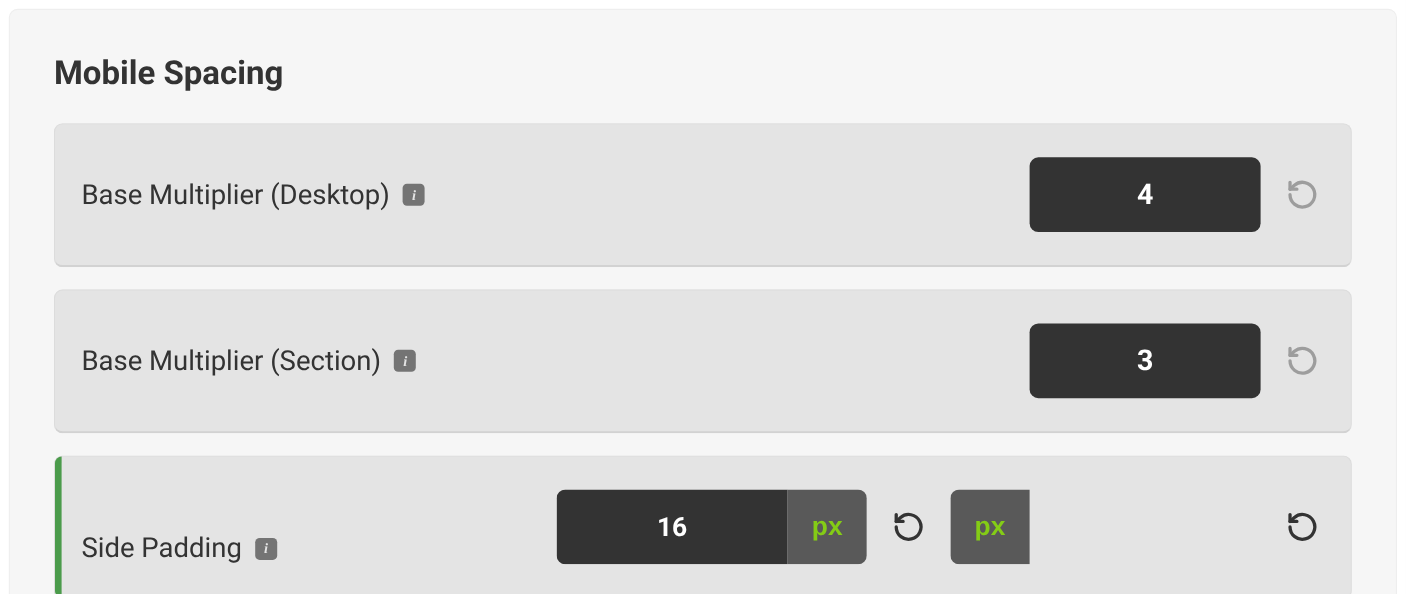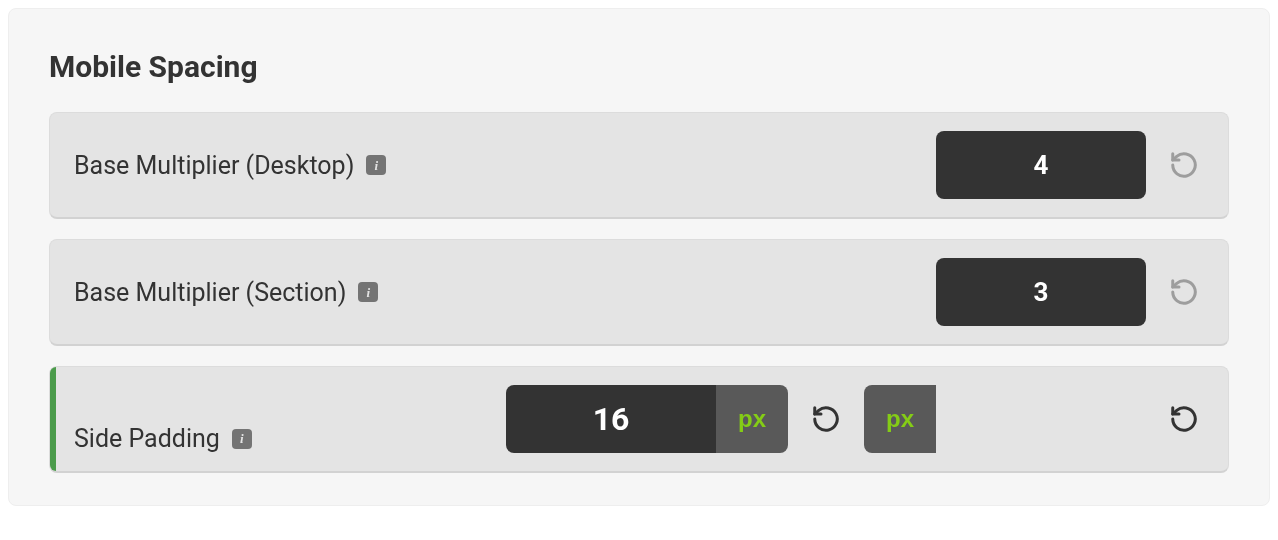--- a/index.html
+++ b/index.html
@@ -24,21 +24,21 @@
       font-size: 30px;
       font-weight: 700;
       color: #333333;
       margin-bottom: 28px;
     }
     .row {
       background: #e4e4e4;
       border-radius: 8px;
       display: flex;
       align-items: center;
-      padding: 18px 24px;
+      padding: 30px 24px;
       margin-bottom: 20px;
       border: 1px solid #dcdcdc;
       border-bottom: 2px solid #d2d2d2;
       position: relative;
     }
     .row:last-child {
       margin-bottom: 0;
     }
     .row.modified {
       padding-left: 24px;
@@ -105,21 +105,21 @@
       border-radius: 8px;
       overflow: hidden;
       width: 282px;
     }
     .num-with-unit .val {
       background: #333333;
       color: #ffffff;
       border: none;
       flex: 1;
       text-align: center;
-      font-size: 32px;
+      font-size: 24px;
       font-weight: 700;
       font-family: inherit;
       min-width: 0;
     }
     .num-with-unit .unit {
       background: #595959;
       color: #84cc16;
       border: none;
       width: 72px;
       display: flex;

